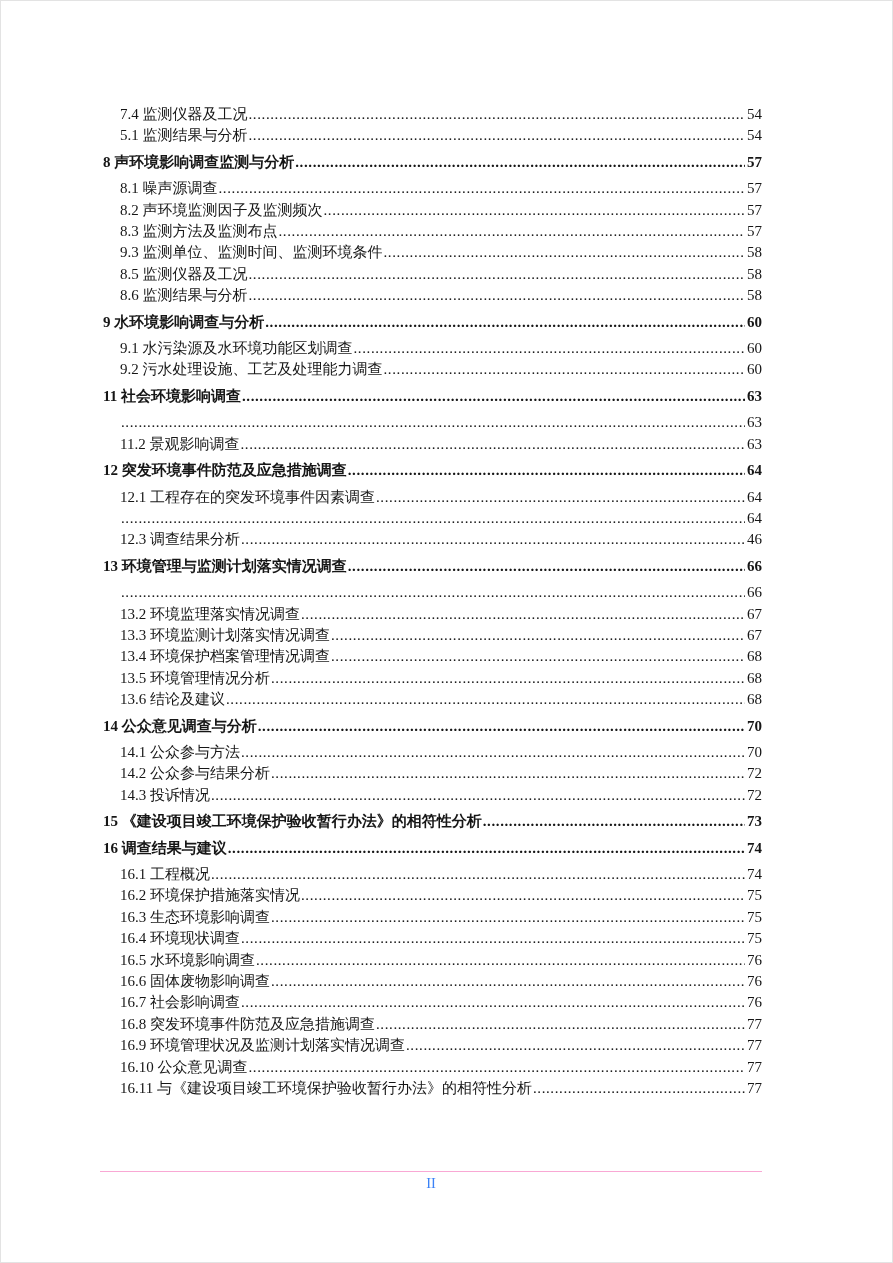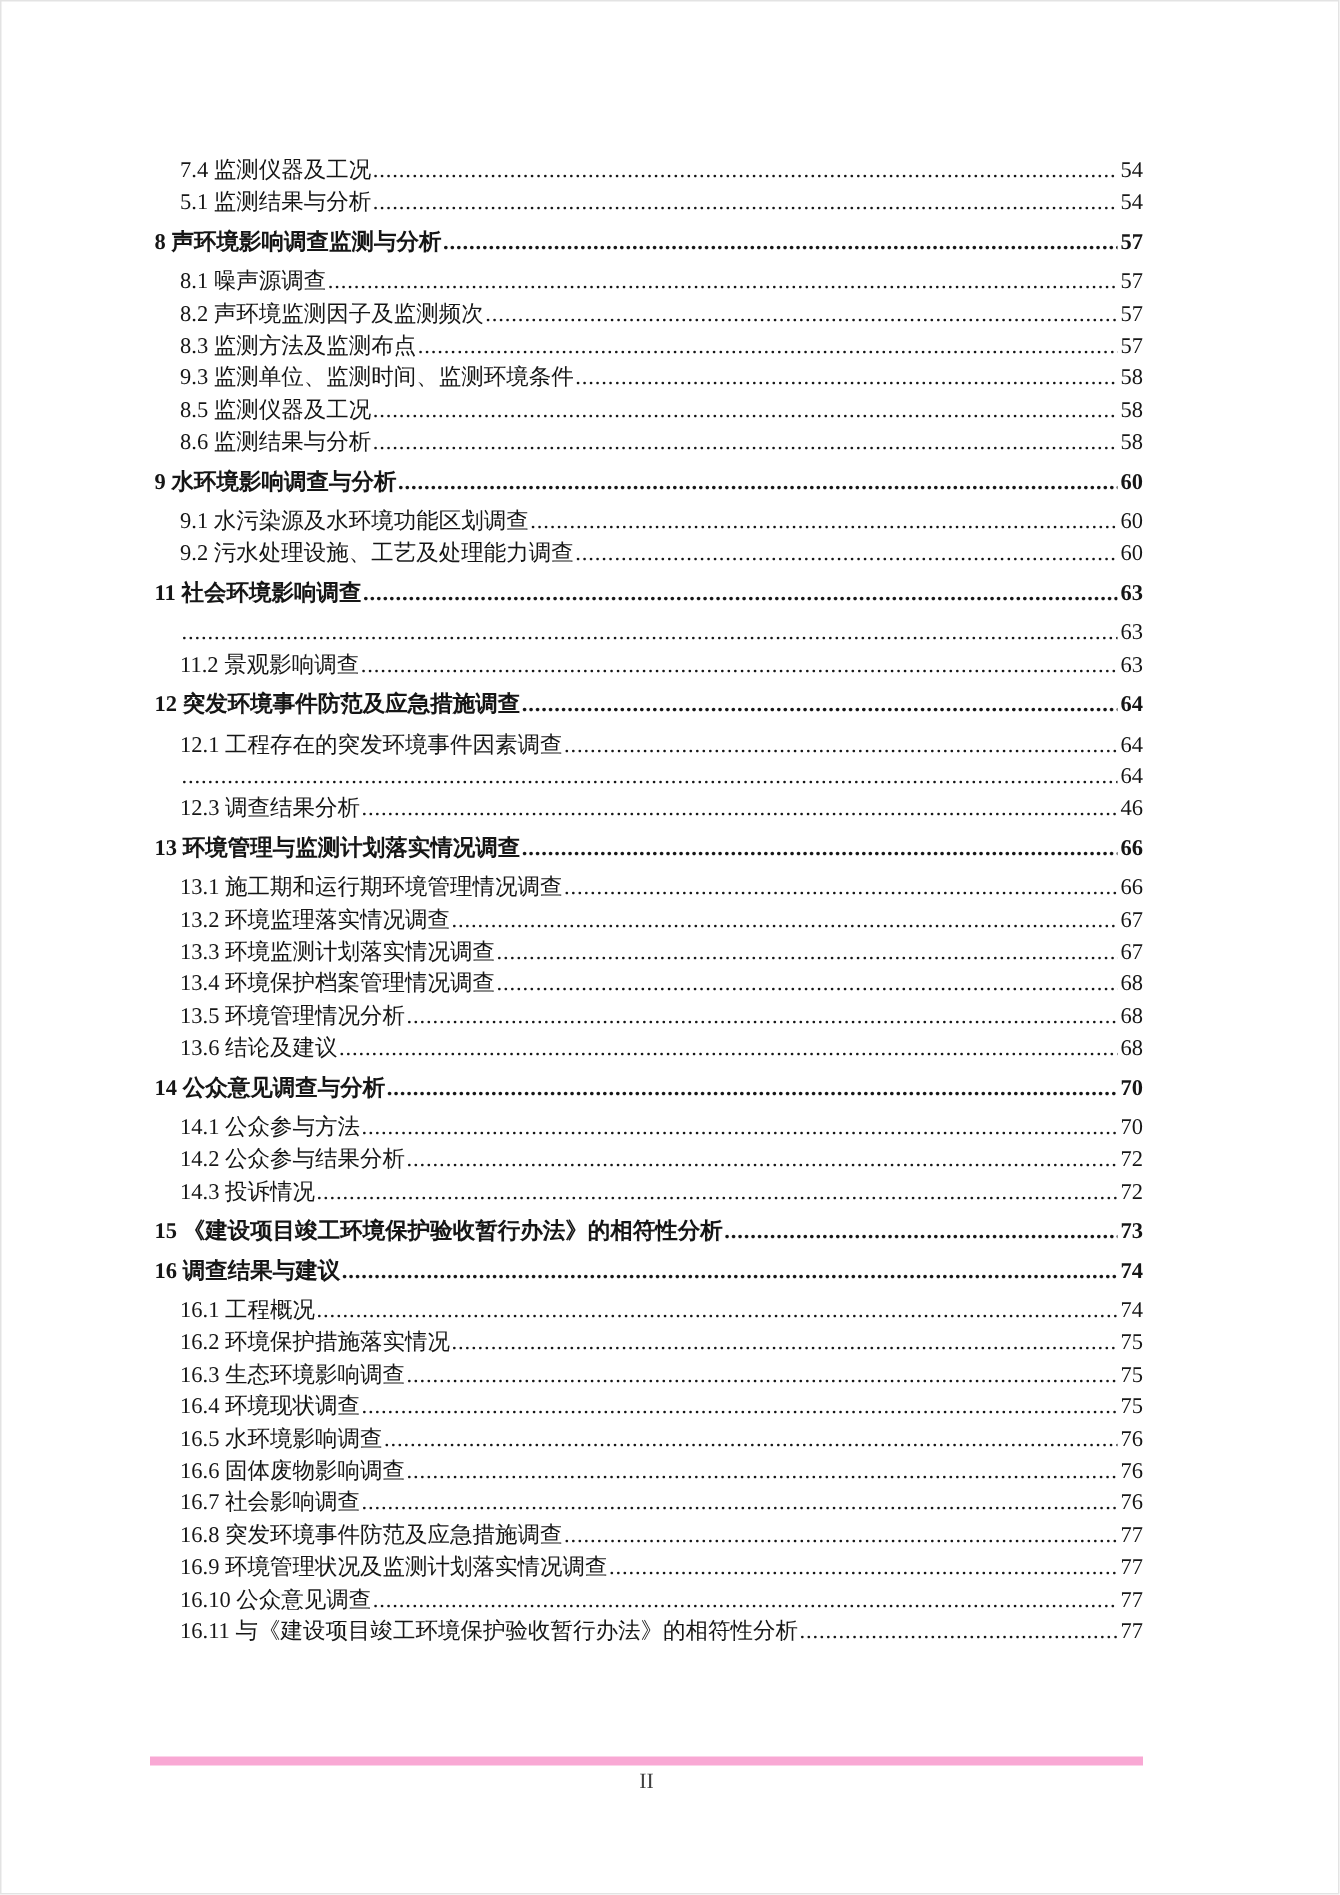--- a/index.html
+++ b/index.html
@@ -54,25 +54,25 @@
   }
   .toc-page {
     flex: 0 0 auto;
     text-align: left;
   }
   .footer {
     position: absolute;
     left: 100px;
     top: 1171px;
     width: 662px;
-    border-top: 6px solid #f9a8d4;
+    border-top: 1px solid #f9a8d4;
     text-align: center;
     padding-top: 3px;
     font-size: 14.5px;
-    color: #404040;
+    color: #3b82f6;
   }
 </style>
 </head>
 <body>
 
 <div class="page">
 
   <main class="toc">
 
   <div class="toc-row sub">
@@ -188,21 +188,20 @@
     <span class="toc-page">46</span>
   </div>
 
   <div class="toc-row chapter">
     <span class="toc-label">13 环境管理与监测计划落实情况调查</span>
     <span class="leader"></span>
     <span class="toc-page">66</span>
   </div>
 
   <div class="toc-row sub">
-    <span class="toc-label">13.1 施工期和运行期环境管理情况调查</span>
     <span class="leader"></span>
     <span class="toc-page">66</span>
   </div>
 
   <div class="toc-row sub">
     <span class="toc-label">13.2 环境监理落实情况调查</span>
     <span class="leader"></span>
     <span class="toc-page">67</span>
   </div>
 

